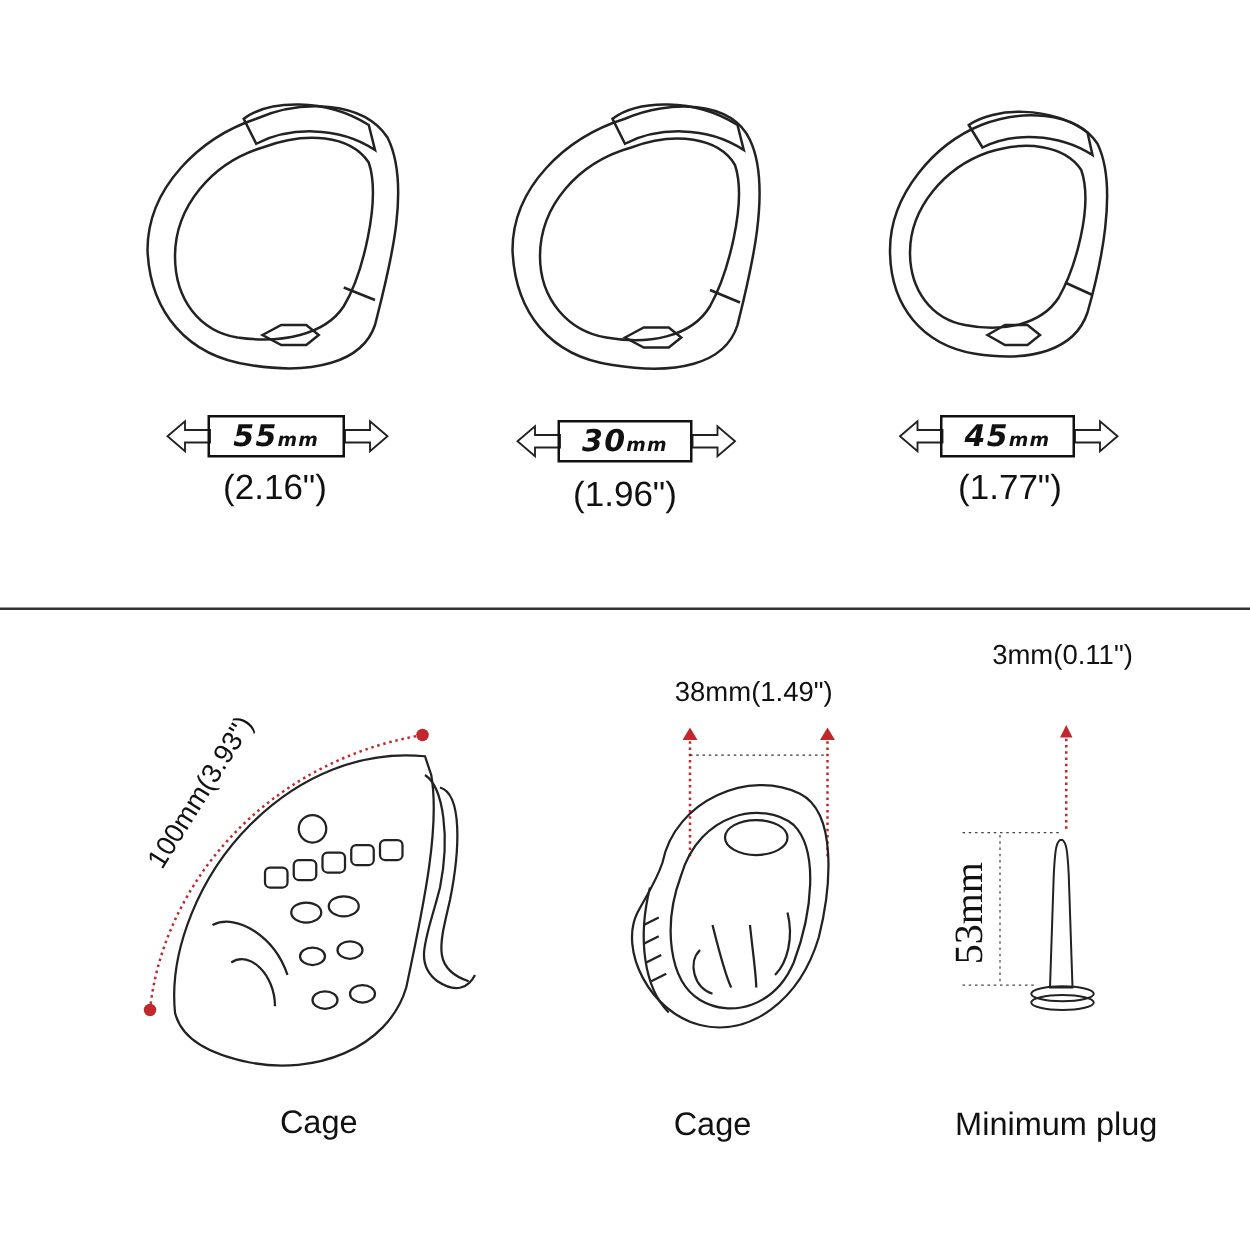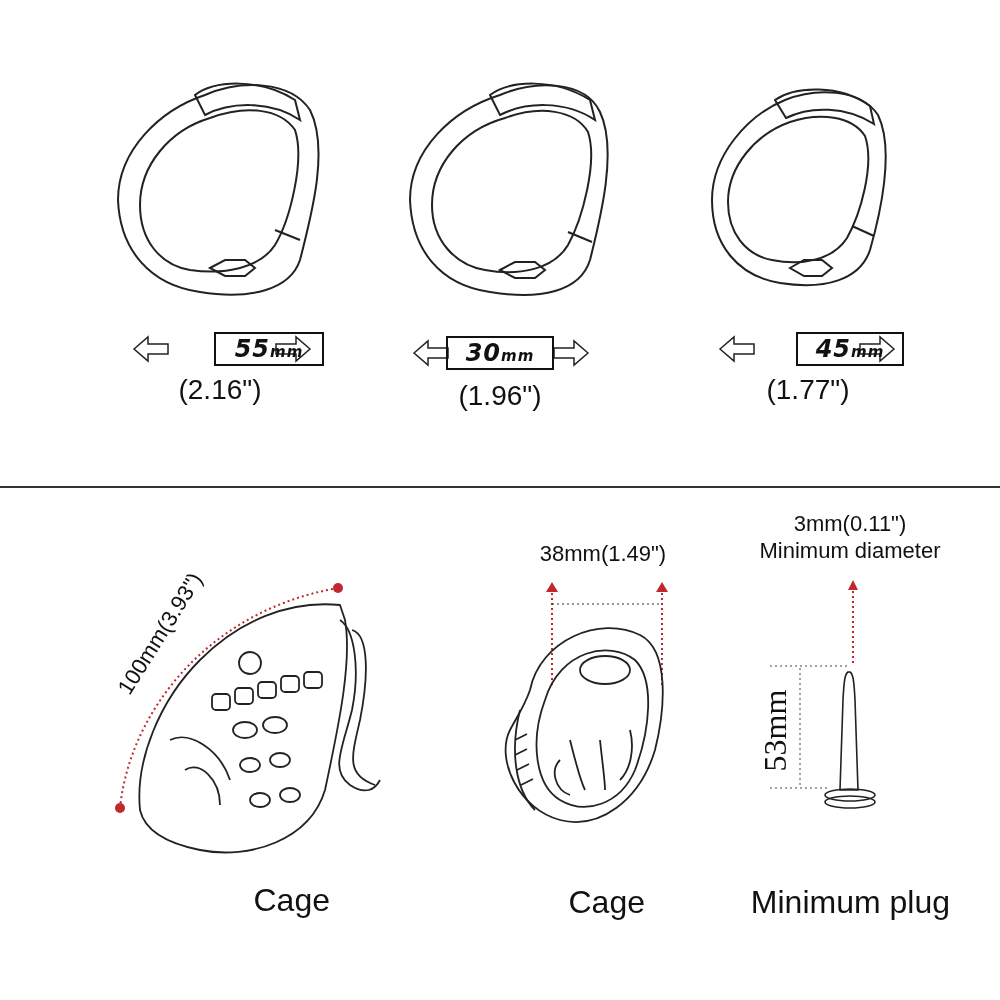--- a/index.html
+++ b/index.html
@@ -3,21 +3,21 @@
 <meta charset="utf-8">
 <style>
   html,body{margin:0;padding:0;background:#fff;}
   body{width:1000px;height:1000px;position:relative;overflow:hidden;font-family:"Liberation Sans",sans-serif;color:#111;}
   .abs{position:absolute;}
   .divider{position:absolute;left:0;top:486px;width:1000px;height:2px;background:#333;}
   .sizebox{position:absolute;height:32px;}
   .sizebox .box{position:absolute;left:34px;top:0;height:30px;border:2px solid #111;font-family:"DejaVu Sans",sans-serif;font-weight:bold;font-style:italic;font-size:24px;line-height:30px;text-align:center;letter-spacing:1px;}
   .sizebox .box small{font-size:15px;}
   .inch{position:absolute;font-size:28px;text-align:center;}
-  .caption{position:absolute;font-size:32px;text-align:right;}
+  .caption{position:absolute;font-size:26px;text-align:center;}
   .dim{position:absolute;font-size:22px;text-align:center;line-height:27px;}
   svg{position:absolute;overflow:visible;}
 </style>
 </head>
 <body>
 
 <svg width="1000" height="320" style="left:0;top:0">
   <g fill="none" stroke="#222" stroke-width="2">
 
     <path d="M205,95 C240,80 290,80 310,110 C330,150 310,220 300,260 C290,290 250,300 200,292 C150,285 120,250 118,200 C118,150 160,110 205,95 Z"></path>
@@ -40,21 +40,21 @@
   </g>
 </svg>
 
 <div class="sizebox" style="left:132px;top:332px;width:180px;">
   <svg width="180" height="34" style="left:0;top:0">
     <g fill="#fff" stroke="#222" stroke-width="1.5">
       <path d="M2,17 L16,5 L16,12 L36,12 L36,22 L16,22 L16,29 Z"></path>
       <path d="M178,17 L164,5 L164,12 L144,12 L144,22 L164,22 L164,29 Z"></path>
     </g>
   </svg>
-  <div class="box" style="width:106px;margin-left:48px;"><span>55</span><small>mm</small></div>
+  <div class="box" style="width:106px;"><span>55</span><small>mm</small></div>
 </div>
 <div class="inch" style="left:150px;top:374px;width:140px;">(2.16")</div>
 
 <div class="sizebox" style="left:412px;top:336px;width:178px;">
   <svg width="178" height="34" style="left:0;top:0">
     <g fill="#fff" stroke="#222" stroke-width="1.5">
       <path d="M2,17 L16,5 L16,12 L36,12 L36,22 L16,22 L16,29 Z"></path>
       <path d="M176,17 L162,5 L162,12 L142,12 L142,22 L162,22 L162,29 Z"></path>
     </g>
   </svg>
@@ -62,21 +62,21 @@
 </div>
 <div class="inch" style="left:430px;top:380px;width:140px;">(1.96")</div>
 
 <div class="sizebox" style="left:718px;top:332px;width:178px;">
   <svg width="178" height="34" style="left:0;top:0">
     <g fill="#fff" stroke="#222" stroke-width="1.5">
       <path d="M2,17 L16,5 L16,12 L36,12 L36,22 L16,22 L16,29 Z"></path>
       <path d="M176,17 L162,5 L162,12 L142,12 L142,22 L162,22 L162,29 Z"></path>
     </g>
   </svg>
-  <div class="box" style="width:104px;margin-left:44px;"><span>45</span><small>mm</small></div>
+  <div class="box" style="width:104px;"><span>45</span><small>mm</small></div>
 </div>
 <div class="inch" style="left:738px;top:374px;width:140px;">(1.77")</div>
 
 <div class="divider"></div>
 
 <svg width="320" height="300" style="left:90px;top:560px">
   <g fill="none" stroke="#222" stroke-width="1.8">
     <path d="M50,250 C45,200 70,140 110,100 C150,60 200,40 250,45 L255,60 C262,100 250,160 235,230 C220,280 160,300 110,290 C80,284 55,272 50,250 Z"></path>
     <path d="M250,60 C265,70 270,110 262,150 C252,190 240,210 260,225 C275,235 285,230 290,220"></path>
     <path d="M262,70 C280,75 278,120 270,160 C262,195 255,215 285,225"></path>
@@ -124,21 +124,20 @@
     <path d="M80,130 C85,150 90,170 95,180"></path>
       <path d="M110,130 C112,150 115,170 115,180"></path>
     <path d="M70,150 C60,160 65,180 80,185"></path>
       <path d="M140,120 C145,140 140,160 130,170"></path>
   </g>
 </svg>
 <div class="caption" style="left:495px;top:884px;width:150px;">Cage</div>
 
 <div class="dim" style="left:715px;top:510px;width:270px;">
   <div>3mm(0.11")</div>
-  <div>Minimum diameter</div>
 </div>
 <svg width="20" height="90" style="left:843px;top:578px">
   <line x1="10" y1="8" x2="10" y2="88" stroke="#c0282d" stroke-width="2" stroke-dasharray="2,3"></line>
   <path d="M5,12 L10,2 L15,12 Z" fill="#c0282d"></path>
 </svg>
 <svg width="140" height="160" style="left:770px;top:660px">
   <g fill="none" stroke="#222" stroke-width="1.6">
     <path d="M78,12 C75,14 74,20 73,40 L70,130 L88,130 L85,40 C84,20 83,14 80,12 Z"></path>
     <ellipse cx="80" cy="135" rx="25" ry="6"></ellipse>
     <ellipse cx="80" cy="142" rx="25" ry="6"></ellipse>

